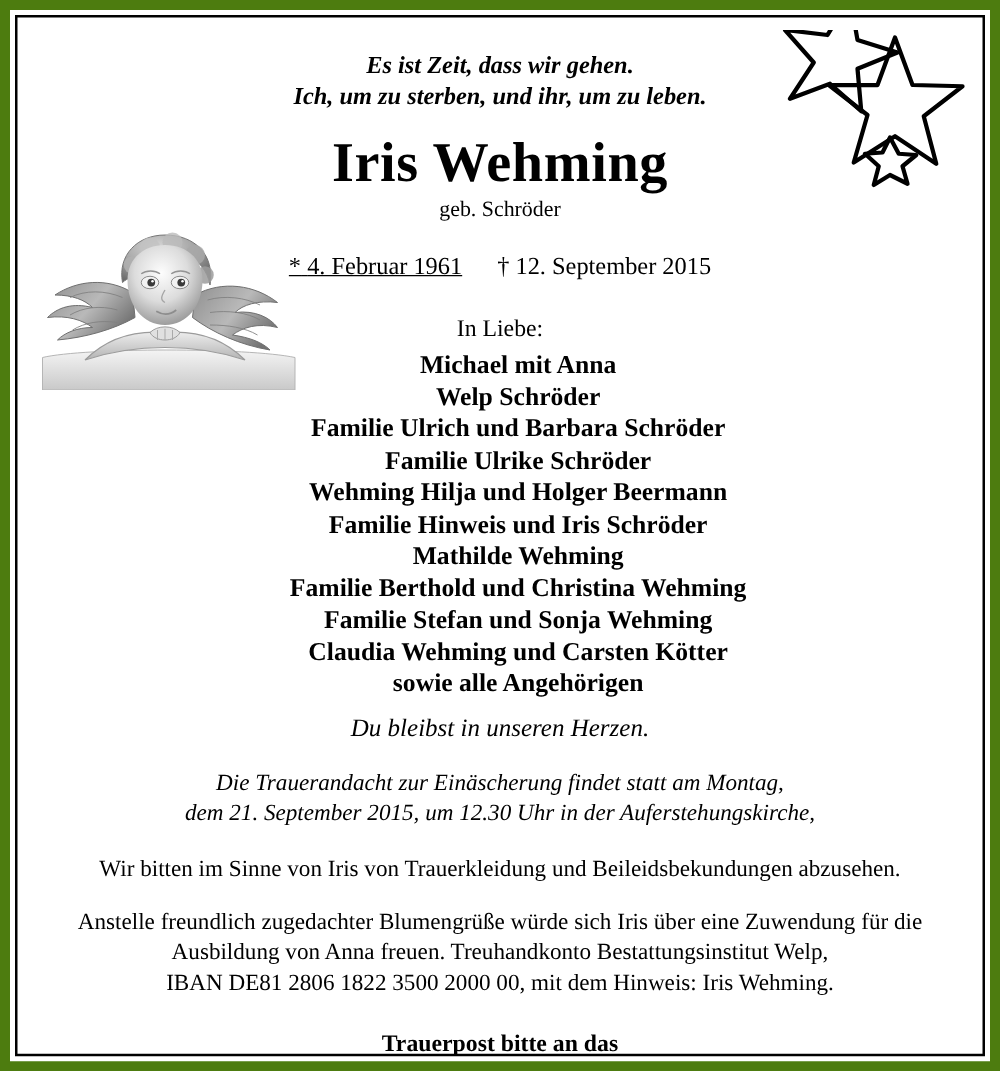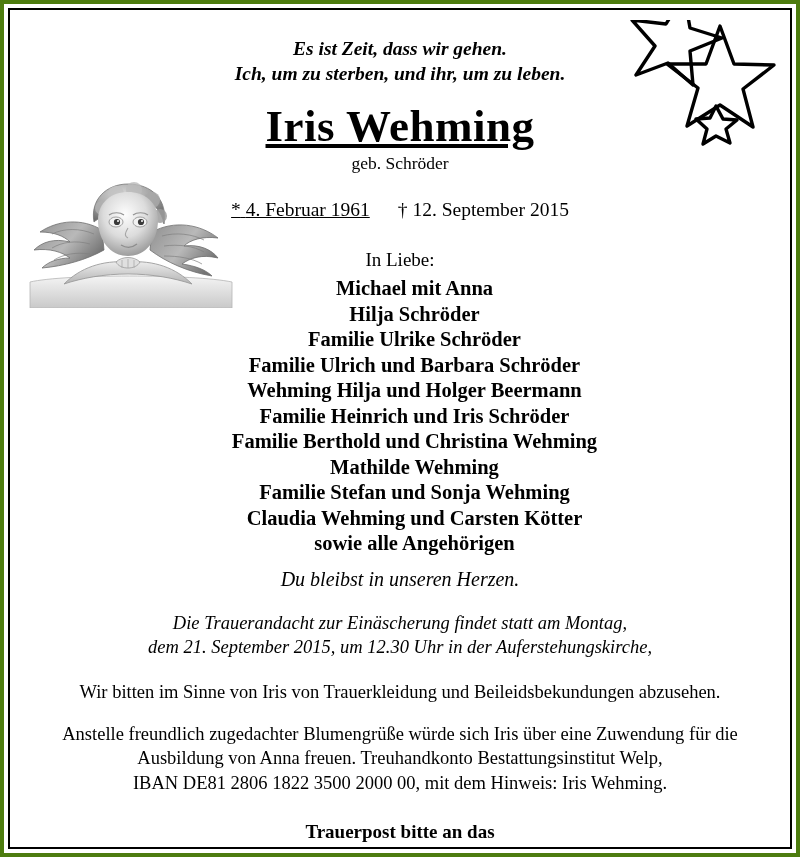--- a/index.html
+++ b/index.html
@@ -15,21 +15,21 @@
     overflow: hidden;
   }
 
   
   #obituary-notice {
     position: relative;
     width: 800px;
     height: 857px;
     box-sizing: border-box;
     background: #ffffff;
-    border: 4px solid #4d7c0f;
+    border: 8px solid #4d7c0f;
   }
   #inner-frame {
     position: absolute;
     left: 4px;
     top: 4px;
     right: 4px;
     bottom: 4px;
     border: 2px solid #000000;
     background: #ffffff;
     box-sizing: border-box;
@@ -73,21 +73,20 @@
     margin: 12px 0 0 0;
   }
   .epigraph div { white-space: nowrap; }
 
   #deceased-name {
     font-weight: bold;
     font-size: 45px;
     line-height: 52px;
     letter-spacing: 0.5px;
     margin: 14px 0 0 0;
-    text-decoration: underline;
   }
   #maiden-name {
     font-size: 17.5px;
     line-height: 20px;
     margin: 1px 0 0 0;
   }
 
   #life-dates {
     font-size: 19.5px;
     line-height: 24px;
@@ -254,27 +253,27 @@
       <div id="deceased-name">Iris Wehming</div>
       <div id="maiden-name">geb. Schröder</div>
 
       <div id="life-dates">
         <span class="birth"><span>*</span> <span>4. Februar 1961</span></span><span class="death"><span>†</span> <span>12. September 2015</span></span>
       </div>
 
       <div id="in-liebe-label">In Liebe:</div>
       <div id="survivors-list">
         <div class="survivor-line">Michael mit Anna</div>
-        <div class="survivor-line">Hilja Schröder</div>
+        <div class="survivor-line">Welp Schröder</div>
+        <div class="survivor-line">Familie Ulrich und Barbara Schröder</div>
         <div class="survivor-line">Familie Ulrike Schröder</div>
-        <div class="survivor-line">Familie Ulrich und Barbara Schröder</div>
         <div class="survivor-line">Wehming Hilja und Holger Beermann</div>
-        <div class="survivor-line">Familie Heinrich und Iris Schröder</div>
+        <div class="survivor-line">Familie Hinweis und Iris Schröder</div>
+        <div class="survivor-line">Mathilde Wehming</div>
         <div class="survivor-line">Familie Berthold und Christina Wehming</div>
-        <div class="survivor-line">Mathilde Wehming</div>
         <div class="survivor-line">Familie Stefan und Sonja Wehming</div>
         <div class="survivor-line">Claudia Wehming und Carsten Kötter</div>
         <div class="survivor-line">sowie alle Angehörigen</div>
       </div>
 
       <div id="memorial-verse">Du bleibst in unseren Herzen.</div>
 
       <div id="service-details">
         <div>Die Trauerandacht zur Einäscherung findet statt am Montag,</div>
         <div>dem 21. September 2015, um 12.30 Uhr in der Auferstehungskirche,</div>

